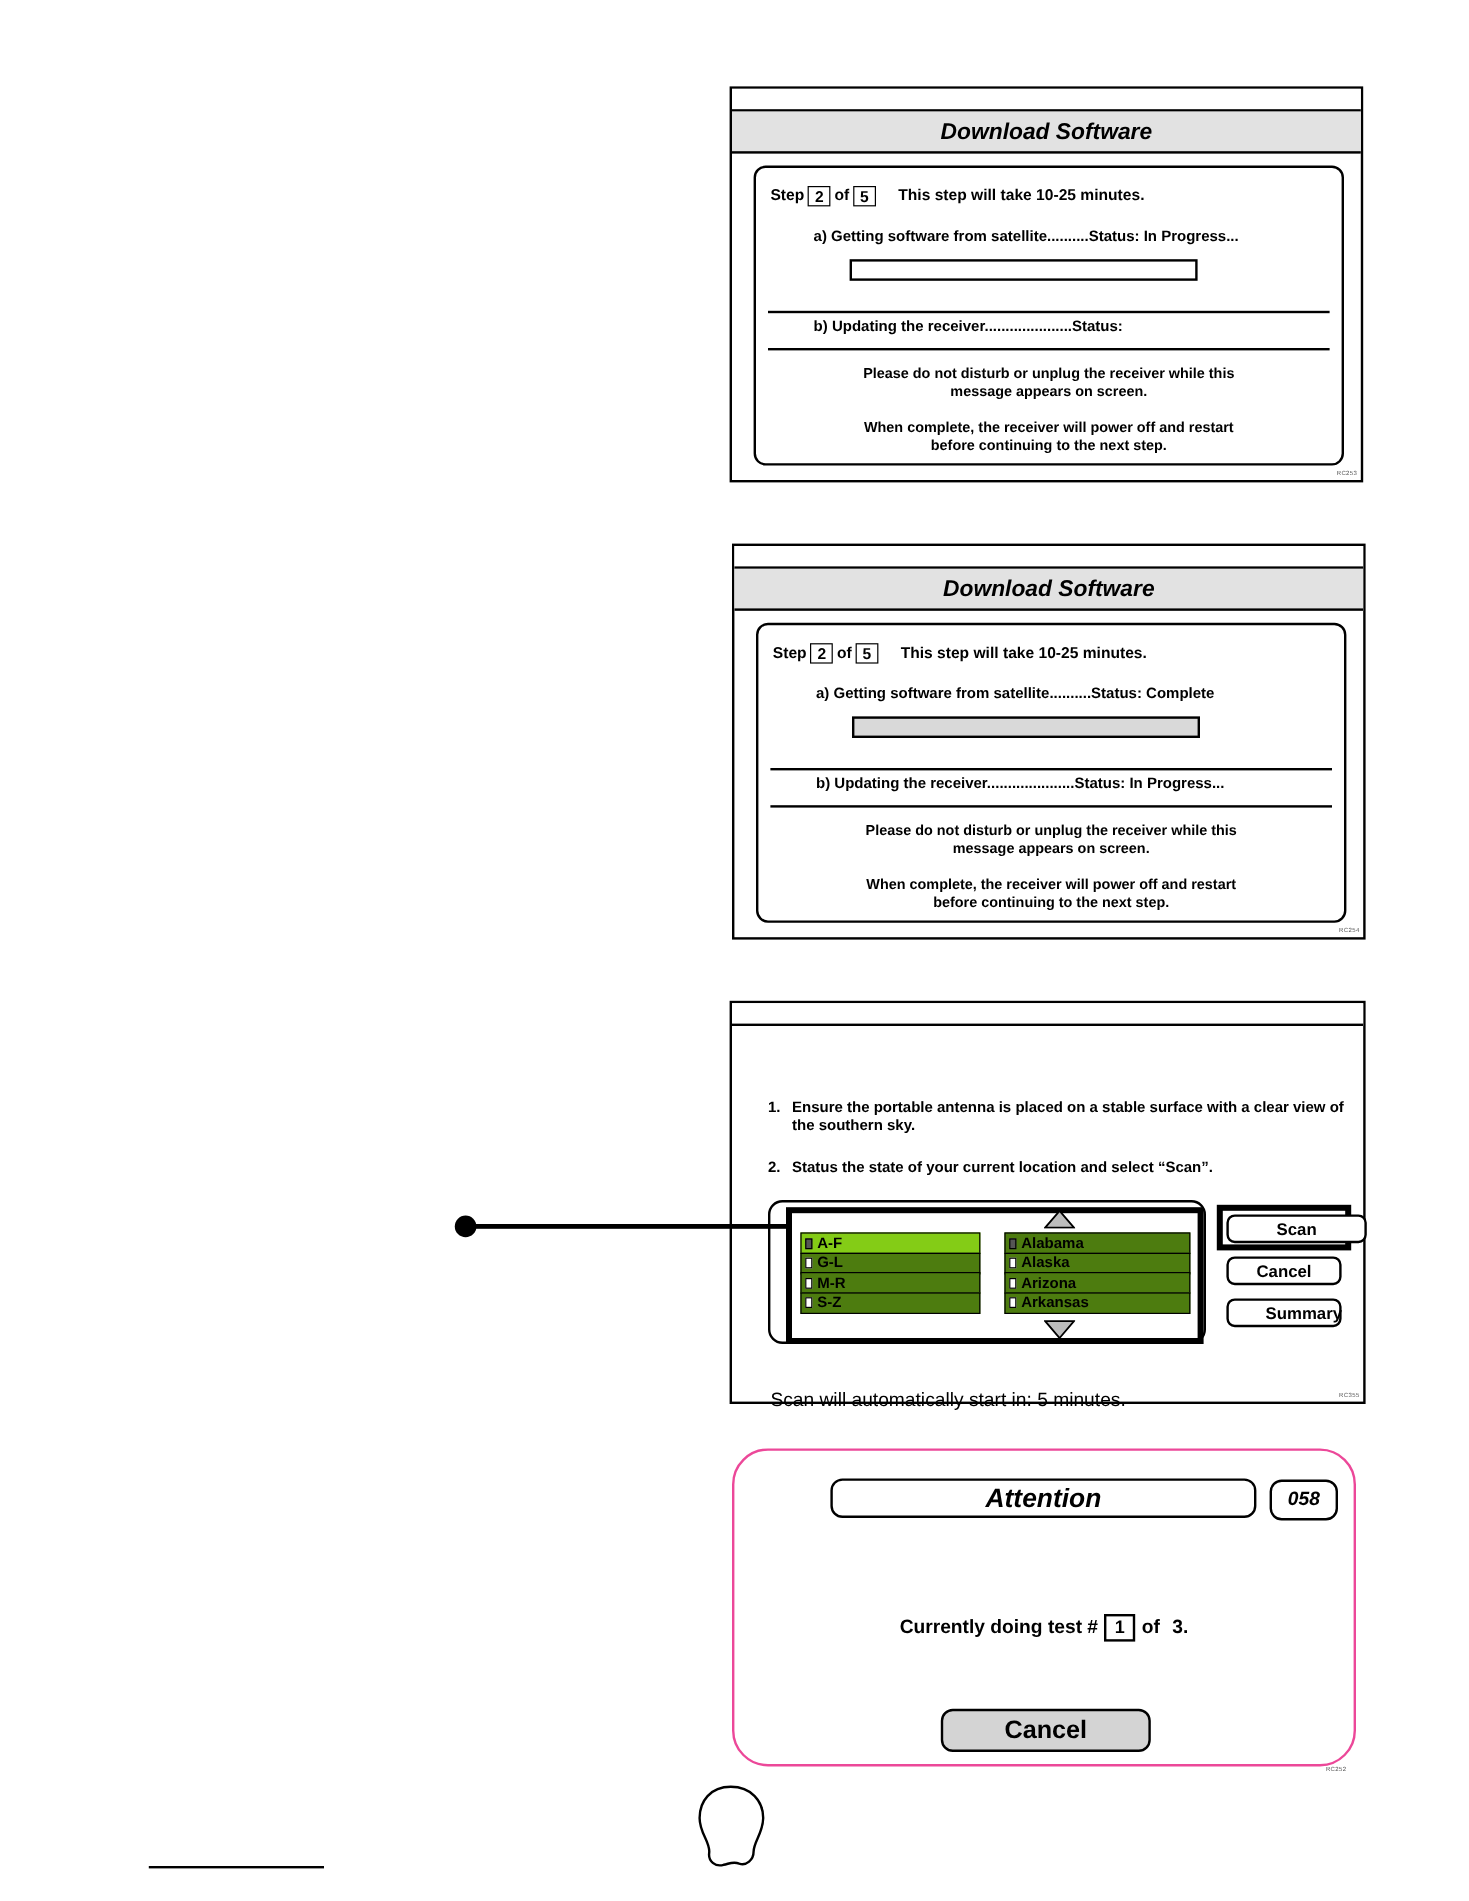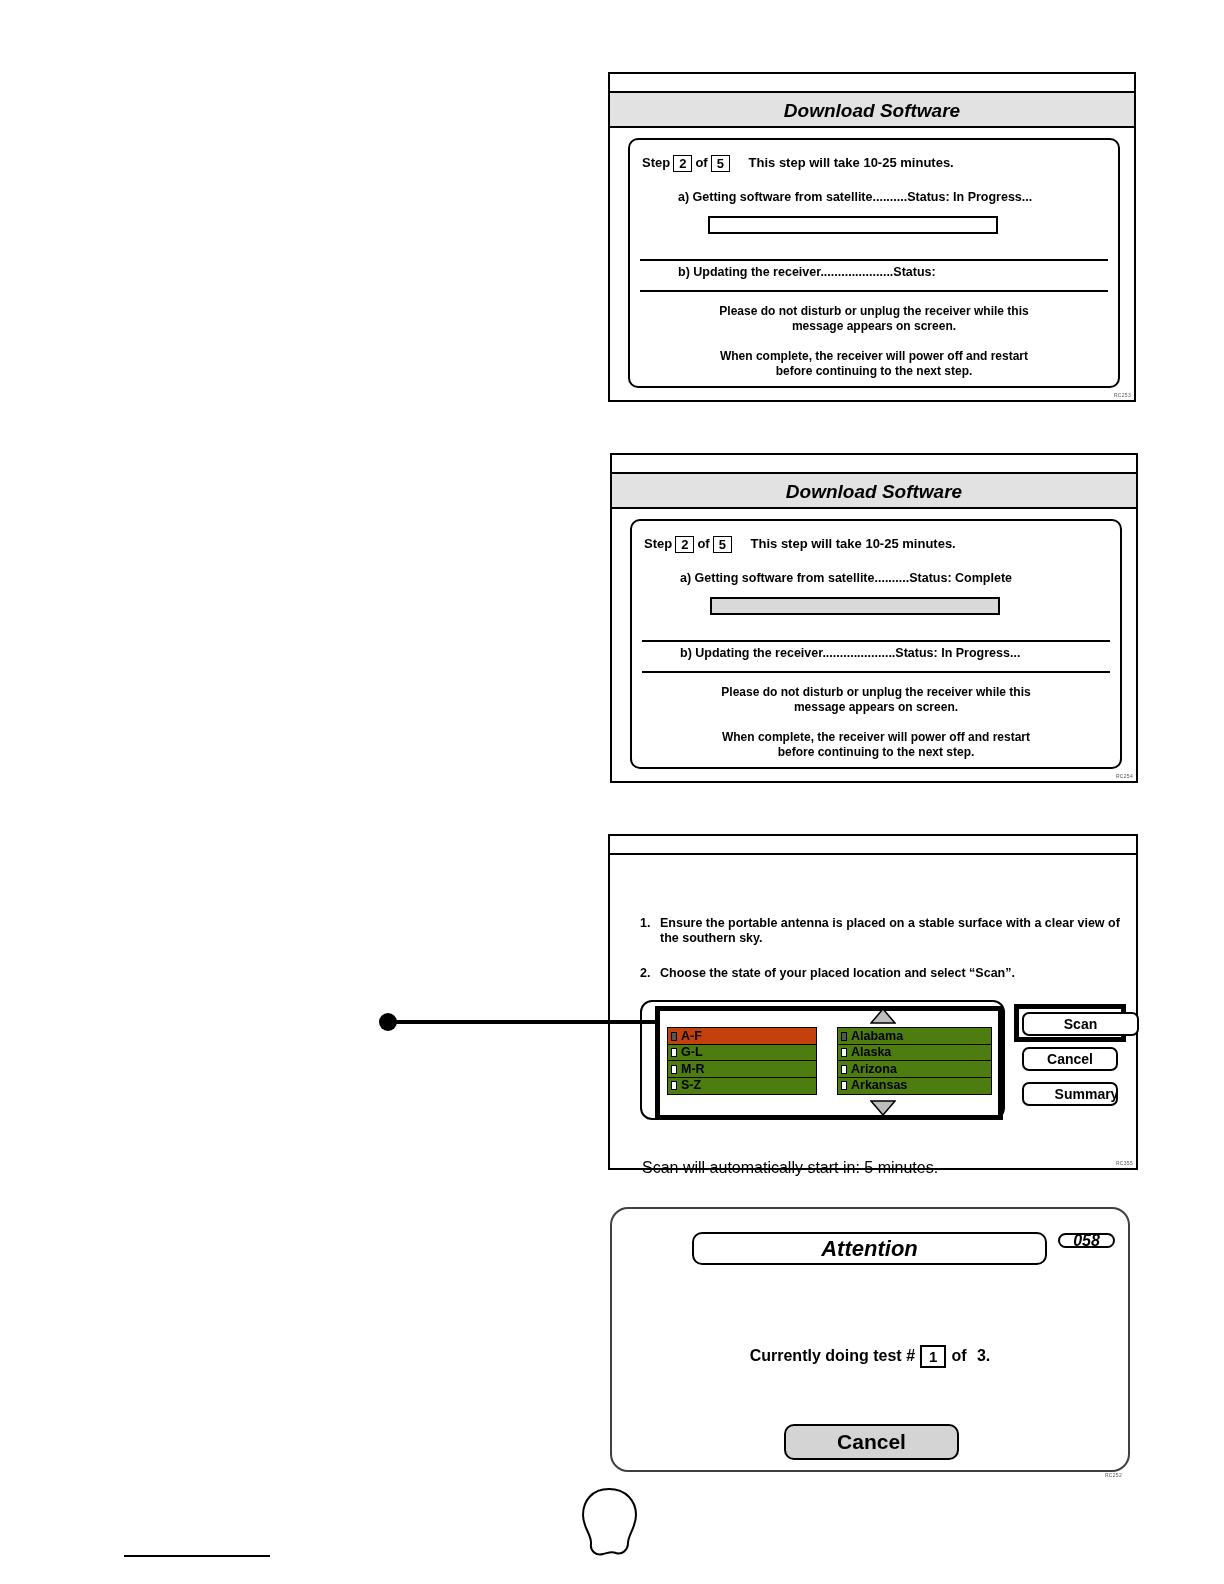--- a/index.html
+++ b/index.html
@@ -125,21 +125,21 @@
     margin-bottom: -1.5px;
     font-size: 12.5px;
     font-weight: bold;
     line-height: 15px;
     padding-left: 3px;
     background: #4d7c0f;
     white-space: nowrap;
     display: flex;
     align-items: center;
   }
-  .listrow.sel { background: #c2410c; }
+  .listrow.sel { background: #84cc16; }
   .radio {
     display: inline-block;
     width: 6px;
     height: 9px;
     border: 1.2px solid #000;
     margin-right: 4px;
     box-sizing: border-box;
     background: #fff;
   }
   .radio.on { background: #555; }
@@ -168,22 +168,22 @@
   .footer-note {
     position: absolute;
     font-size: 16px;
     font-weight: normal;
     margin-top: 24px;
   }
 
   
   .attn-screen {
     position: absolute;
-    border: 2px solid #404040;
-    border-radius: 18px;
+    border: 2px solid #ec4899;
+    border-radius: 30px;
     box-sizing: border-box;
     background: #fff;
   }
   .attn-title {
     position: absolute;
     border: 2px solid #000;
     border-radius: 10px;
     box-sizing: border-box;
     display: flex;
     align-items: center;
@@ -337,21 +337,21 @@
   <div class="screen-topstrip" style="position:absolute; left:0; top:0; width:100%; height:19px; border-bottom:2px solid #000;"></div>
 
   <div class="numbered-item" style="left:30px; top:80px; width:480px;">
     <span class="num">1.</span>
     <span class="txt">Ensure the portable antenna is placed on a stable surface with a clear view of</span>
     <span class="txt">the southern sky.</span>
   </div>
 
   <div class="numbered-item" style="left:30px; top:130px; width:480px;">
     <span class="num">2.</span>
-    <span class="txt">Choose the state of your placed location and select “Scan”.</span>
+    <span class="txt">Status the state of your current location and select “Scan”.</span>
   </div>
 
   <div class="list-frame" style="left:30px; top:164px; width:365px; height:120px;"></div>
 
   <div class="highlight-frame" style="left:45px; top:170px; width:348px; height:114px;"></div>
 
   <svg class="arrow-outline-up" style="left:260px; top:172px;" width="26" height="16" viewBox="0 0 26 16">
     <polygon points="13,1 25,15 1,15" fill="#bdbdbd" stroke="#000" stroke-width="1.5"></polygon>
   </svg>
   <svg class="arrow-outline-down" style="left:260px; top:264px;" width="26" height="16" viewBox="0 0 26 16">
@@ -412,21 +412,21 @@
   <div class="fig-code" style="right:3px; bottom:2px;">RC355</div>
 </div>
 
 <div class="callout-dot" style="left:379px; top:1013px;"></div>
 <div class="callout-line" style="left:396px; top:1020px; width:264px;"></div>
 
 <div class="attn-screen" style="left:610px; top:1207px; width:520px; height:265px;">
   <div class="attn-title" style="left:80px; top:23px; width:355px; height:33px;">
     <span>Attention</span>
   </div>
-  <div class="attn-code" style="left:446px; top:24px; width:57px; height:15px;">
+  <div class="attn-code" style="left:446px; top:24px; width:57px; height:34px;">
     <span>058</span>
   </div>
 
 
   <div class="attn-line2" style="top:136px;">
     <span>Currently doing test  #</span><span class="attn-numbox">1</span><span>of</span>
     <span style="display:inline-block;width:6px;"></span><span>3.</span>
   </div>
 
   <div class="attn-cancel" style="left:172px; top:215px; width:175px; height:36px;">

